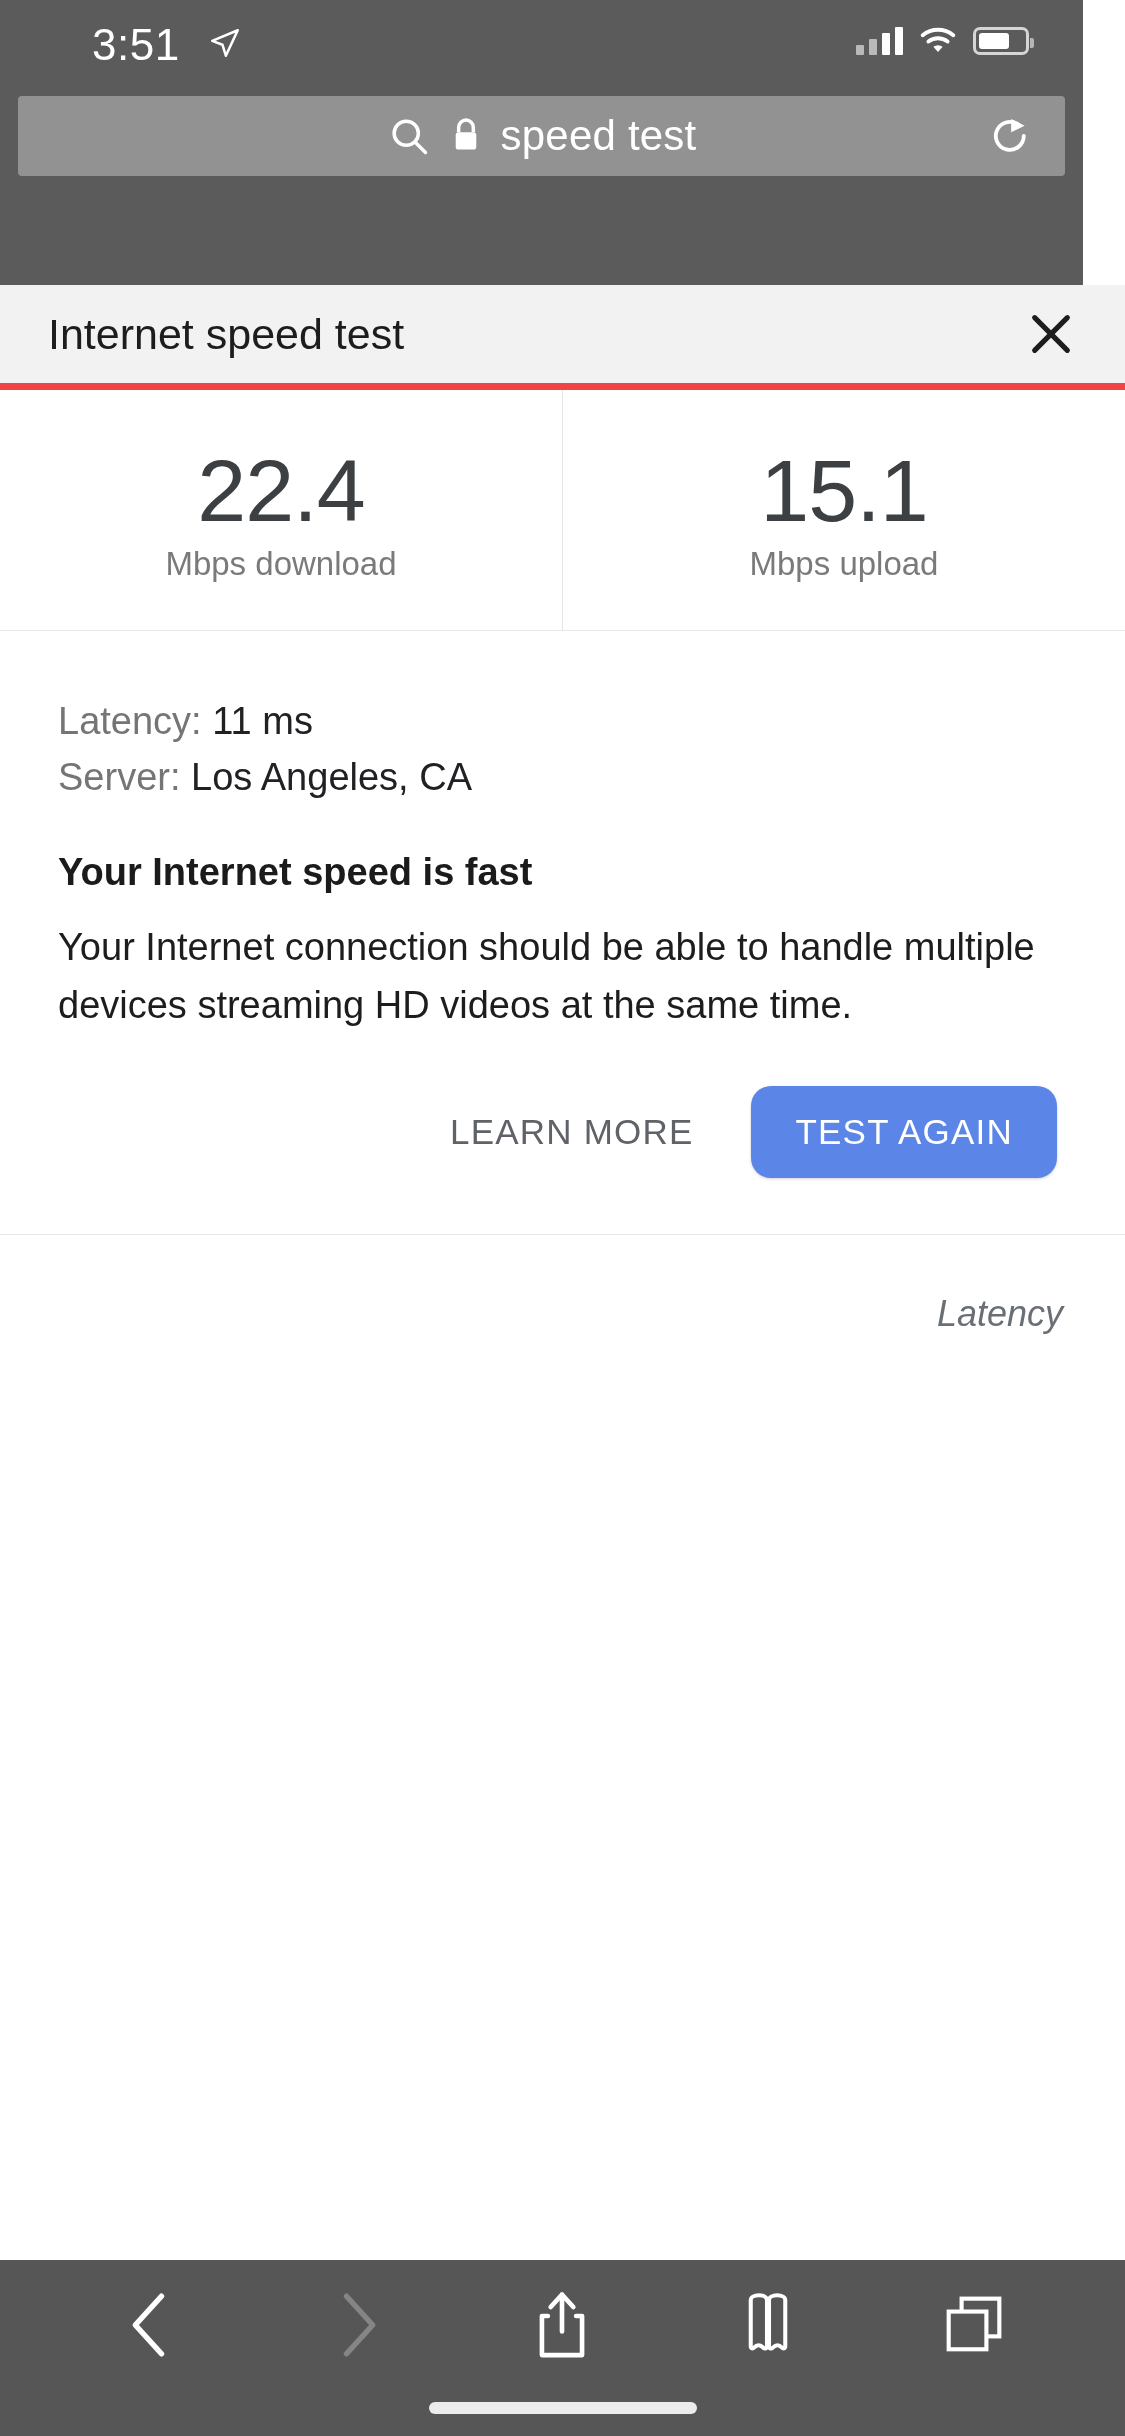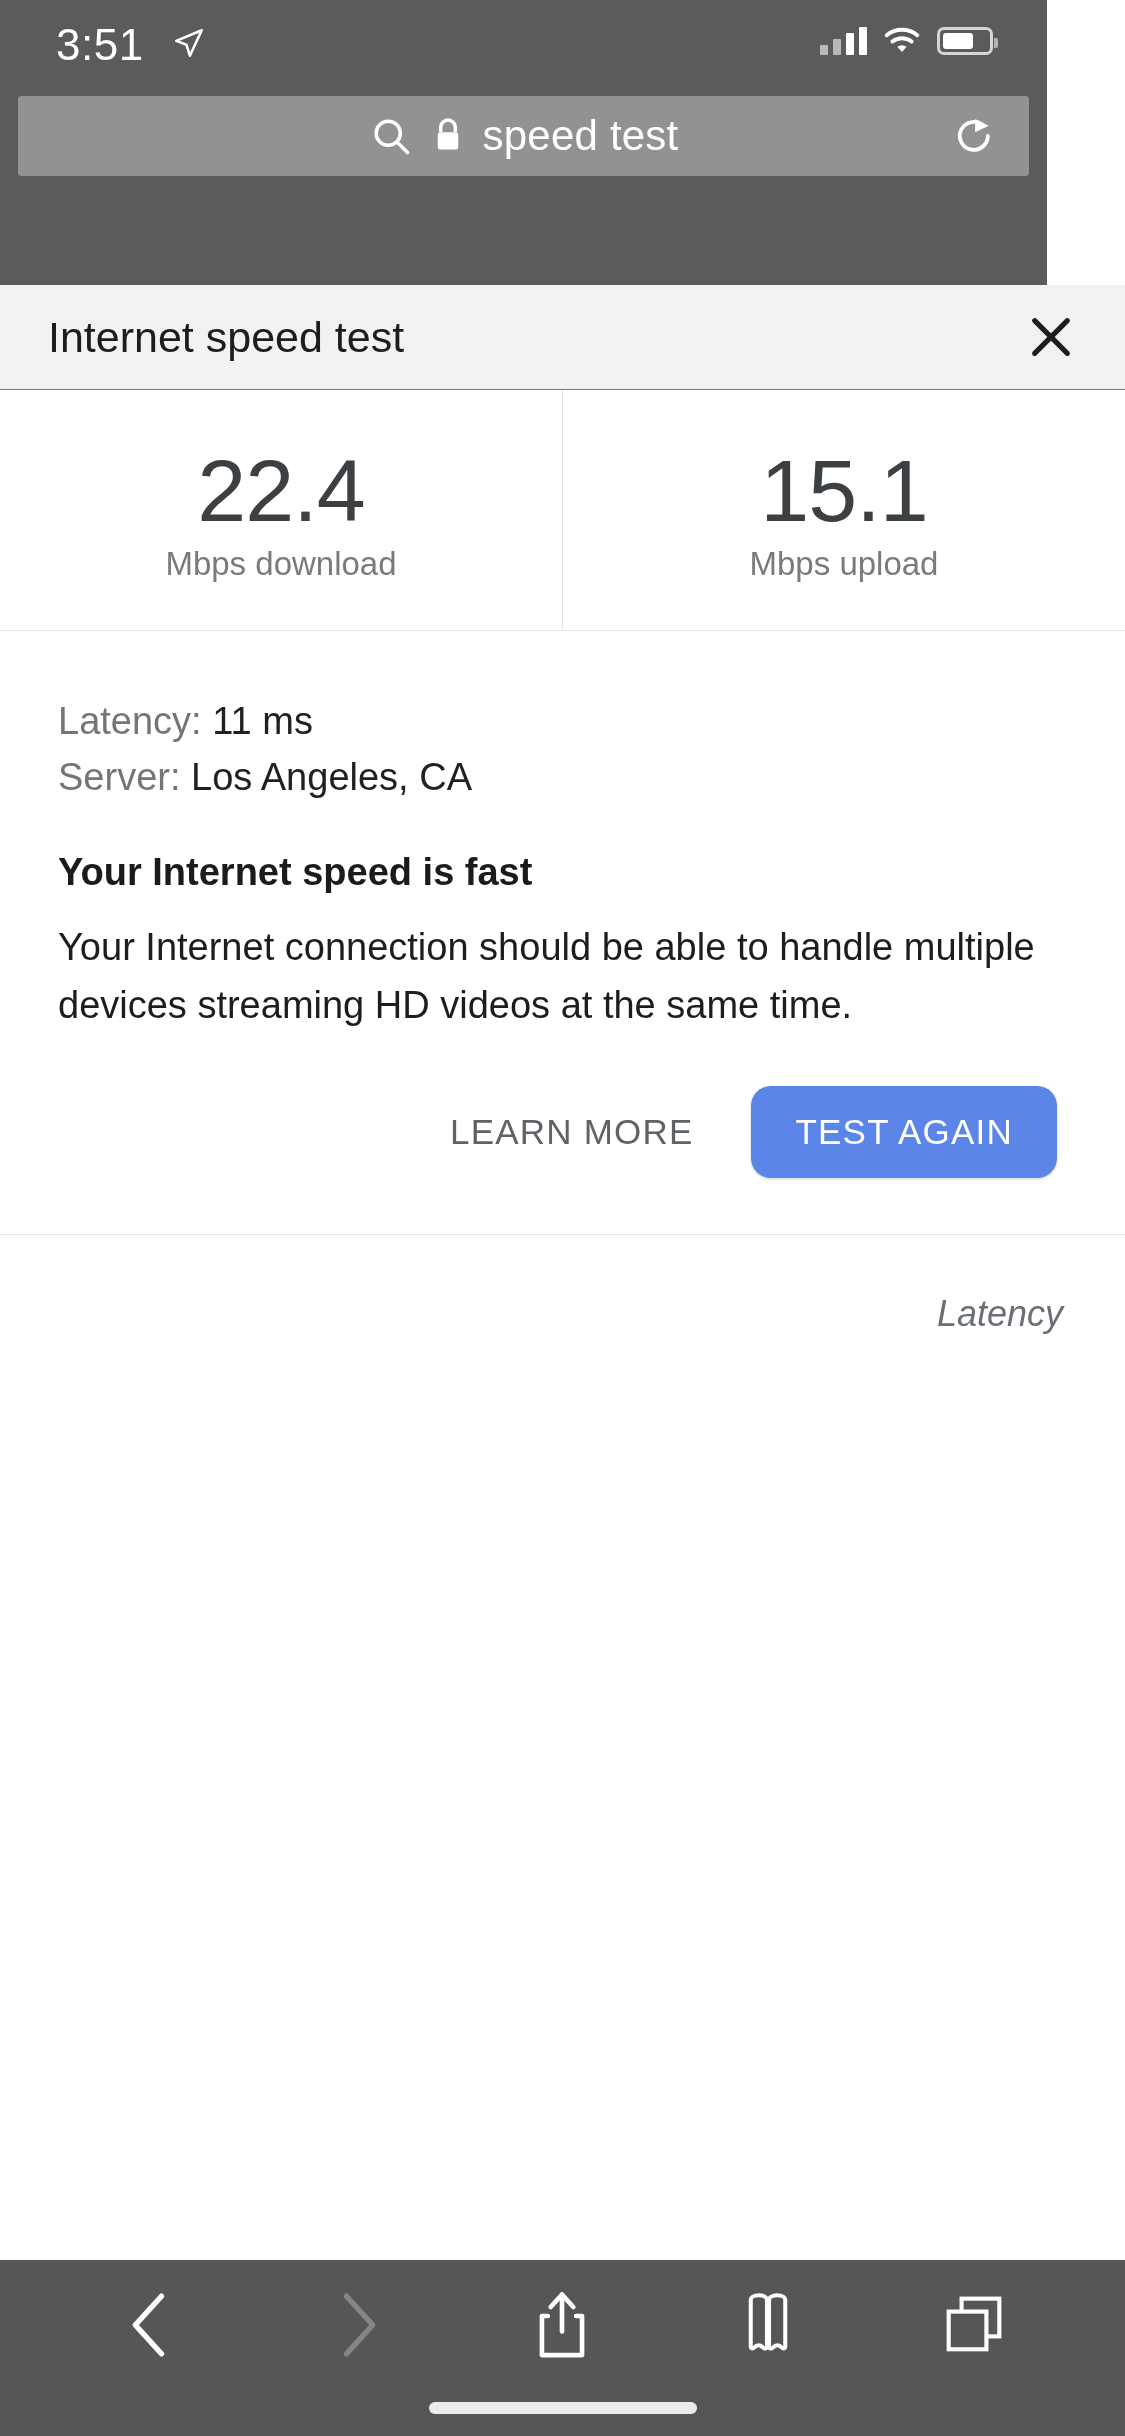--- a/index.html
+++ b/index.html
@@ -14,20 +14,21 @@
     overflow: hidden;
     position: relative;
   }
 
   
   .browser-top {
     background: #5b5b5b;
     height: 285px;
     width: 1047px;
     position: relative;
+    padding-left: 36px;
   }
 
   .status-bar {
     height: 95px;
     position: relative;
     width: 100%;
   }
   .status-time {
     position: absolute;
     left: 56px;
@@ -135,21 +136,21 @@
     position: relative;
   }
   .st-header {
     background: #f2f2f2;
     height: 105px;
     display: flex;
     align-items: center;
     justify-content: space-between;
     padding: 0 46px 0 48px;
     box-sizing: border-box;
-    border-bottom: 1px solid #ef4444;
+    border-bottom: 7px solid #ef4444;
   }
   .st-title {
     font-size: 43px;
     color: #1d1d1d;
     font-weight: 400;
   }
   .st-close {
     width: 56px;
     height: 56px;
     cursor: pointer;

